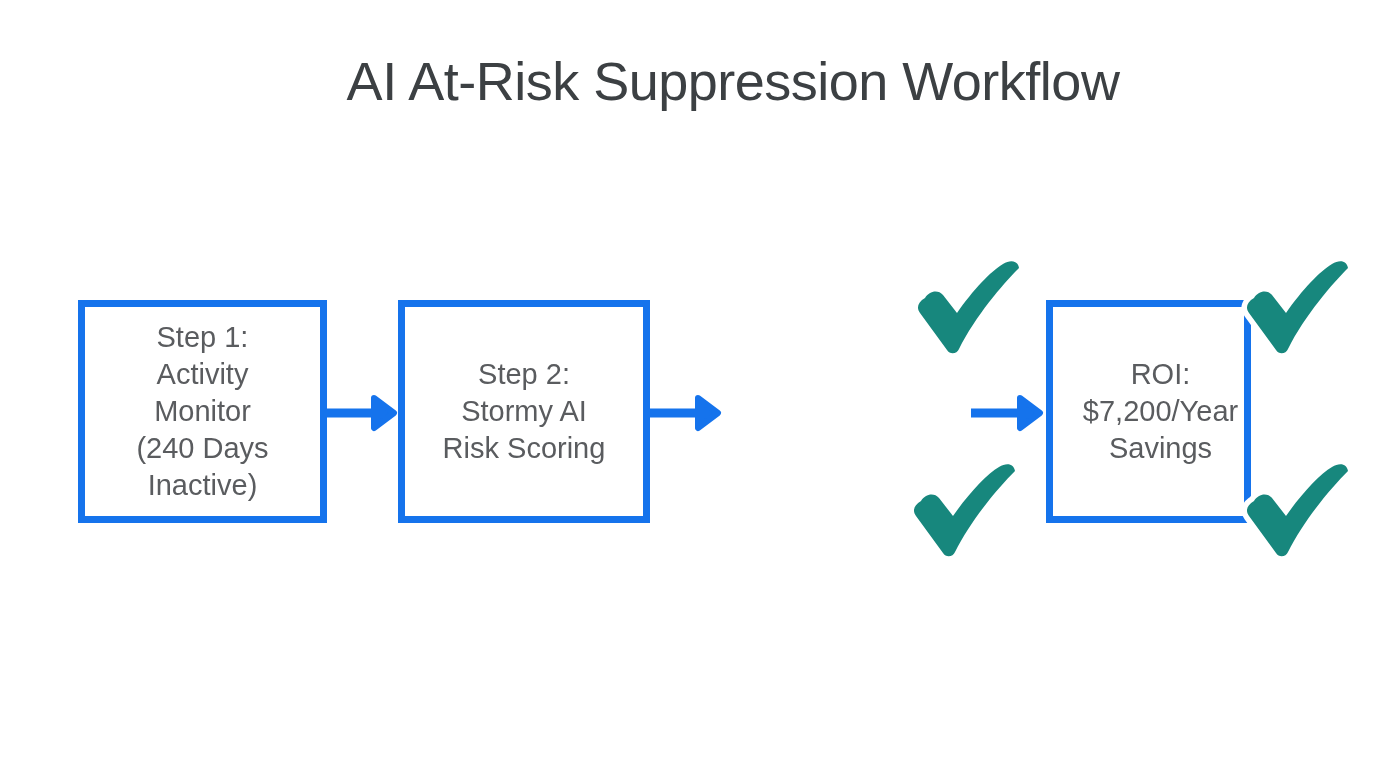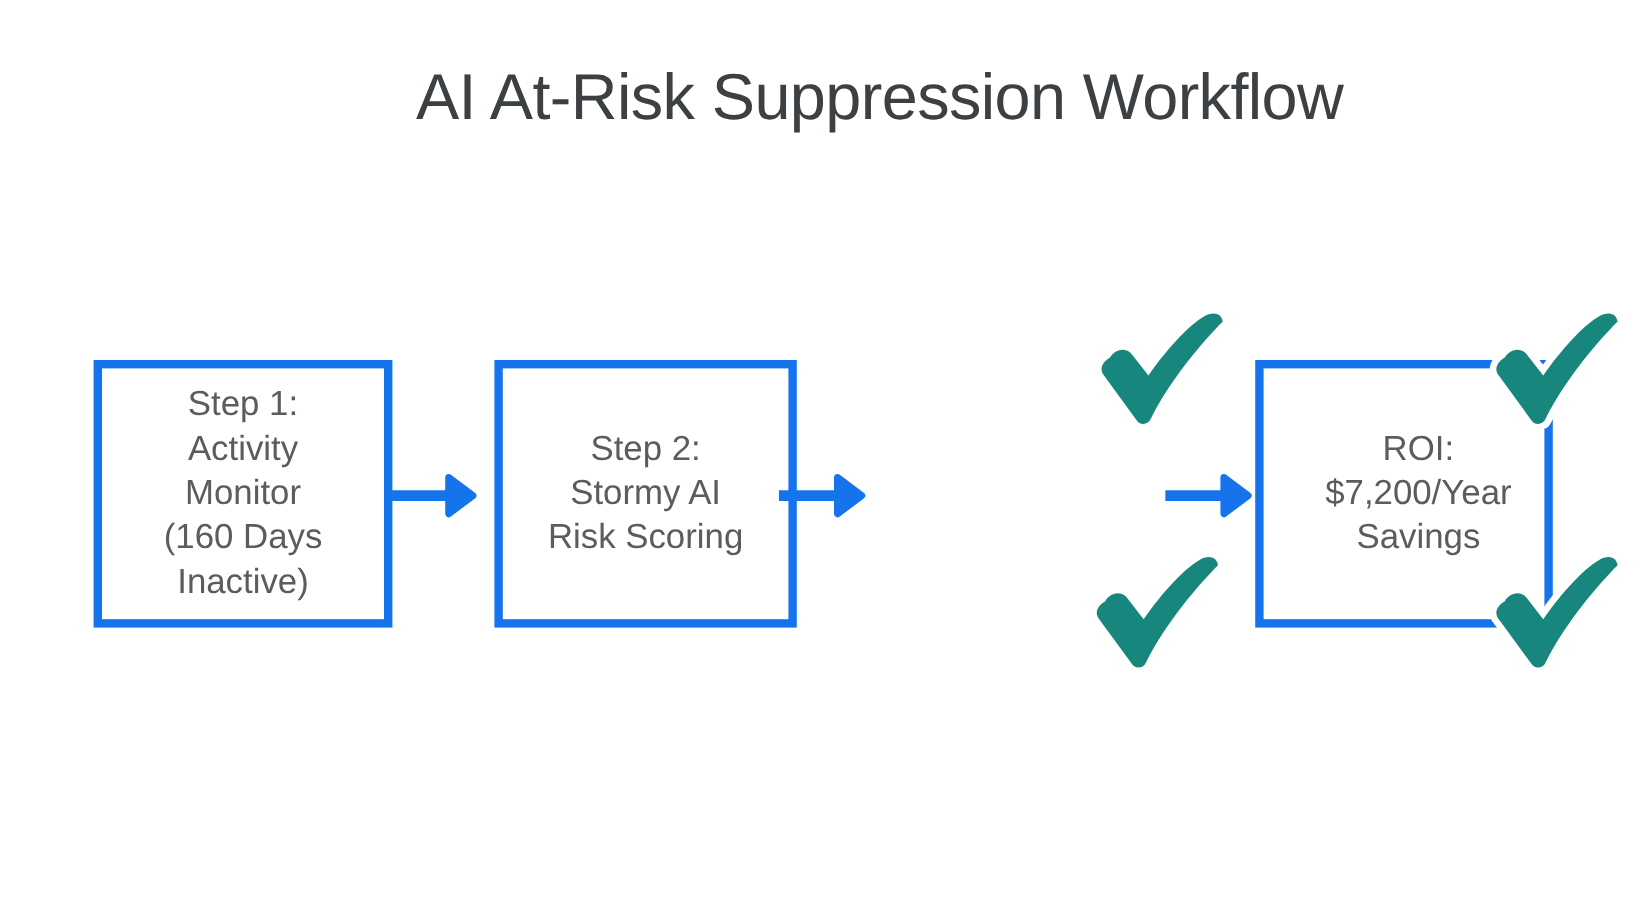--- a/index.html
+++ b/index.html
@@ -40,23 +40,23 @@
     justify-content: center;
     text-align: center;
   }
   .step-label {
     font-size: 29px;
     line-height: 37px;
     color: #5A5C5F;
     white-space: pre-line;
   }
   .box-1 { left: 78px;   width: 249px; }
-  .box-2 { left: 412px;  width: 252px; }
+  .box-2 { left: 398px;  width: 252px; }
   .box-3 { left: 722px;  width: 250px; }
-  .box-4 { left: 1046px; width: 248px; padding-left: 24px; }
+  .box-4 { left: 1046px; width: 205px; padding-left: 24px; }
 
   .flow-arrow {
     position: absolute;
     top: 390px;
     width: 74px;
     height: 46px;
   }
   .arrow-1 { left: 325px; }
   .arrow-2 { left: 649px; }
   .arrow-3 { left: 971px; }
@@ -76,21 +76,21 @@
 <body>
 
 <div class="canvas">
 
   <div class="page-title">AI At-Risk Suppression Workflow</div>
 
   <div class="step-box box-1">
     <div class="step-label">Step 1:
 Activity
 Monitor
-(160 Days
+(240 Days
 Inactive)</div>
   </div>
 
   <div class="step-box box-2">
     <div class="step-label">Step 2:
 Stormy AI
 Risk Scoring</div>
   </div>
 
 

